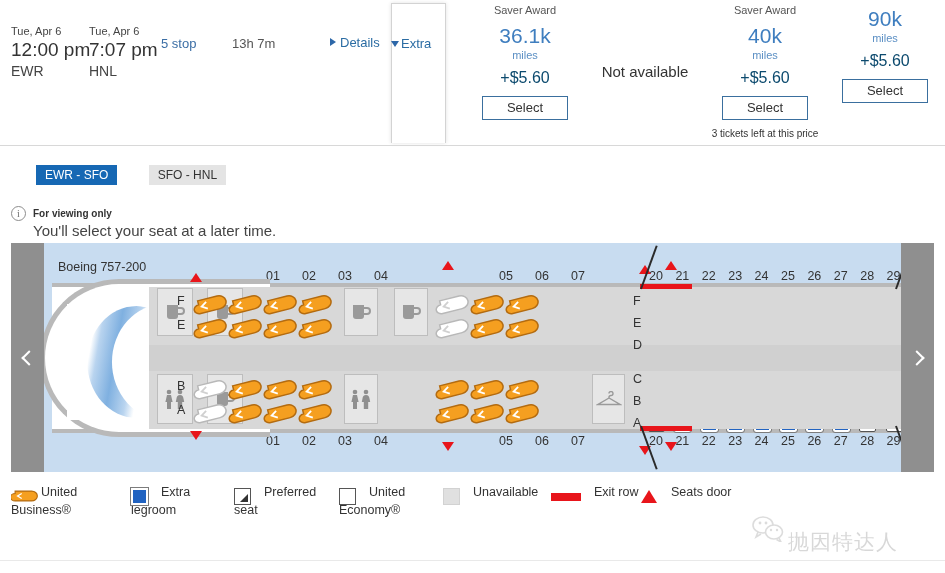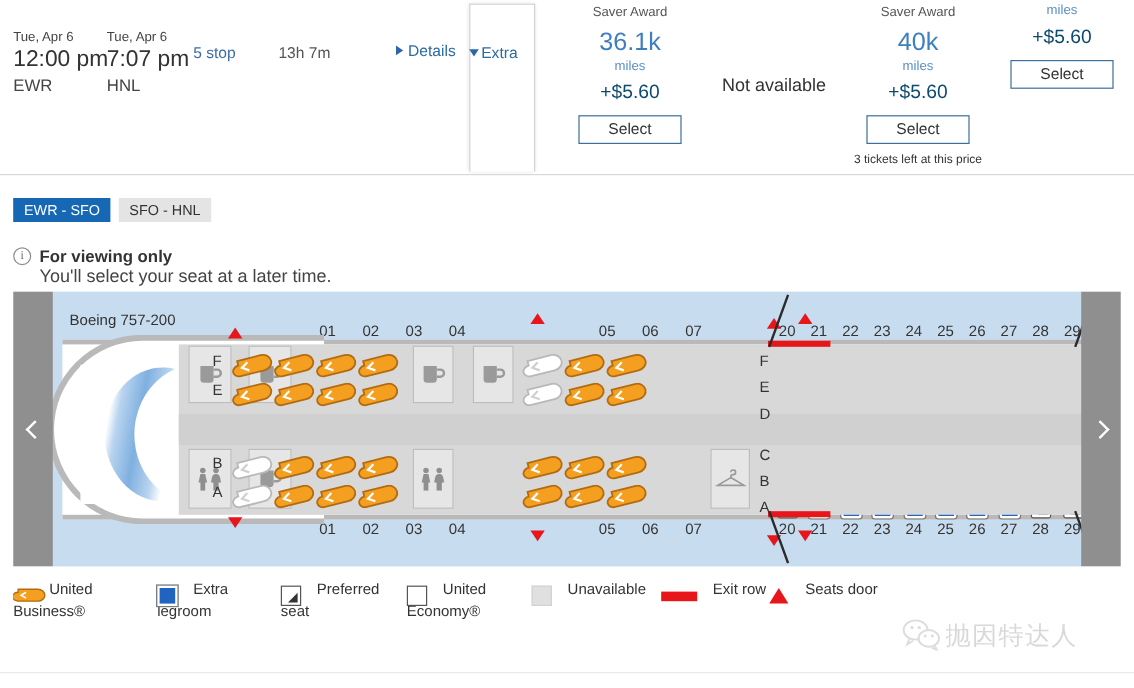--- a/index.html
+++ b/index.html
@@ -65,33 +65,33 @@
   .fare.f3 { left:710px; }
   .fare.f4 { left:830px; }
 
   
   .top-divider { position:absolute; left:0; top:145px; width:945px; height:1px; background:#d8d8d8; }
 
   
   .legtabs { position:absolute; left:11px; top:165px; }
   .legtab {
     display:inline-block; height:20px; line-height:20px; padding:0 9px;
-    font-size:12px; cursor:pointer; margin-right:2px;
+    font-size:12px; cursor:pointer; margin-right:2px;margin-left:25px;
   }
   .legtab.active { background:#1668b4; color:#fff; }
   .legtab.inactive { background:#e4e4e4; color:#333; }
 
   
   .notice { position:absolute; left:11px; top:205px; }
   .notice .ico {
     position:absolute; left:0; top:1px; width:15px; height:15px; border-radius:50%;
     border:1px solid #8d8d8d; color:#6b6b6b; font-size:10px; text-align:center; line-height:14px;
     font-family:"Liberation Serif", serif;
   }
-  .notice .t1 { margin-left:22px; font-size:14px; color:#333; font-weight:bold; line-height:17px; }
+  .notice .t1 { margin-left:22px; font-size:10px; color:#333; font-weight:bold; line-height:17px; }
   .notice .t2 { margin-left:22px; font-size:15px; color:#444; line-height:17px; }
 
   
   .map-wrap { position:absolute; left:11px; top:243px; width:923px; height:229px; background:#c8dcf0; overflow:hidden; }
   .nav-arrow {
     position:absolute; top:0; width:33px; height:229px; background:#8f8f8f; z-index:30; cursor:pointer;
   }
   .nav-arrow.left { left:0; }
   .nav-arrow.right { right:0; }
   .nav-arrow .chev {
@@ -179,21 +179,21 @@
   .sw.pref { width:17px;height:17px;background:#fff;border:1px solid #555; top:6px !important; position:absolute;}
   .sw.pref:after { content:""; position:absolute; right:2px; bottom:2px; border-right:8px solid #333;border-top:8px solid transparent;}
   .sw.econ { width:17px;height:17px;background:#fff;border:1px solid #555; top:6px !important;}
   .sw.unav { width:17px;height:17px;background:#e0e0e0;border:1px solid #d2d2d2; top:6px !important;}
   .sw.exitrow { width:30px;height:8px;background:#e8151b; top:11px !important; }
   .sw.exitdoor { width:0;height:0;border-bottom:13px solid #e8151b;border-left:8px solid transparent;border-right:8px solid transparent; top:8px !important;}
 
   
   .watermark { position:absolute; left:752px; top:516px; opacity:0.38; }
   .watermark .wtext {
-    position:absolute; left:36px; top:0; font-size:21px; color:#9a9a9a;
+    position:absolute; left:36px; top:12px; font-size:21px; color:#9a9a9a;
     font-family:"DejaVu Sans", sans-serif; letter-spacing:1px; white-space:nowrap;
   }
   .bottom-rule { position:absolute; left:0; top:560px; width:945px; height:1px; background:#e9e9e9; }
 </style>
 </head>
 <body>
 
 <div class="page">
 
   <div class="flight-row">
@@ -238,20 +238,21 @@
       <div class="brand">Saver Award</div>
       <div class="miles">40k</div>
       <div class="munit">miles</div>
       <div class="cash">+$5.60</div>
       <div class="selbtn">Select</div>
       <div class="tickets-left">3 tickets left at this price</div>
     </div>
 
     <div class="fare f4">
       <div class="brand"></div>
+      <div class="miles">90k</div>
       <div class="munit">miles</div>
       <div class="cash">+$5.60</div>
       <div class="selbtn">Select</div>
     </div>
   </div>
 
   <div class="top-divider"></div>
 
   <div class="legtabs">
     <span class="legtab active">EWR - SFO</span>

